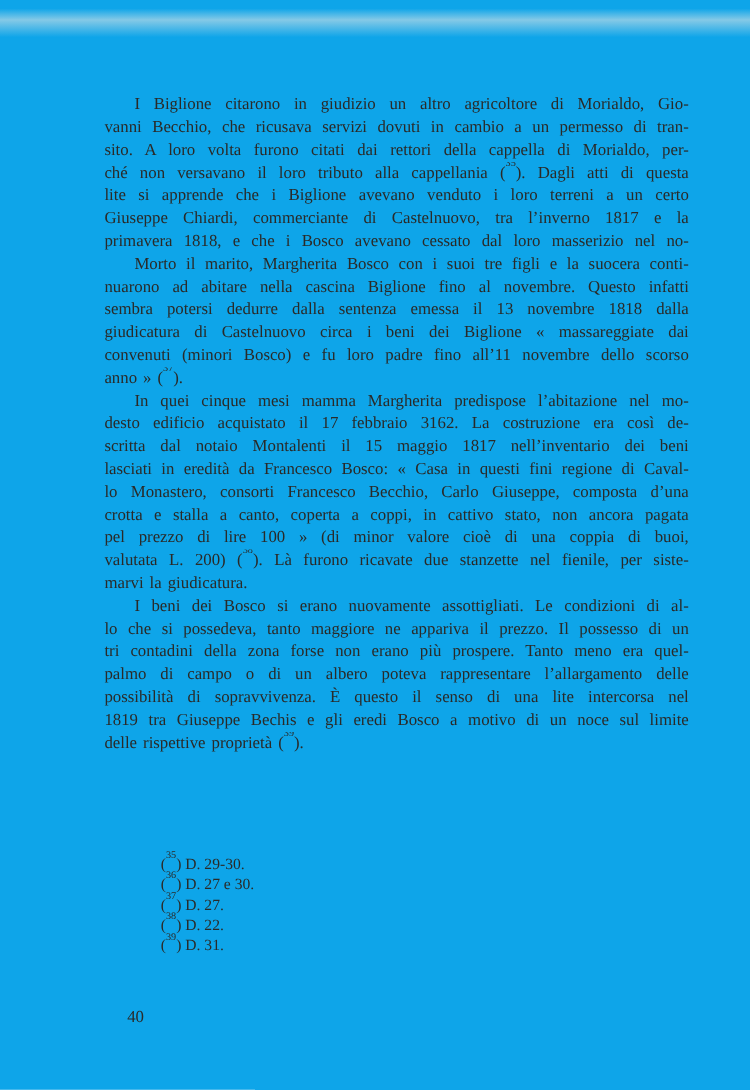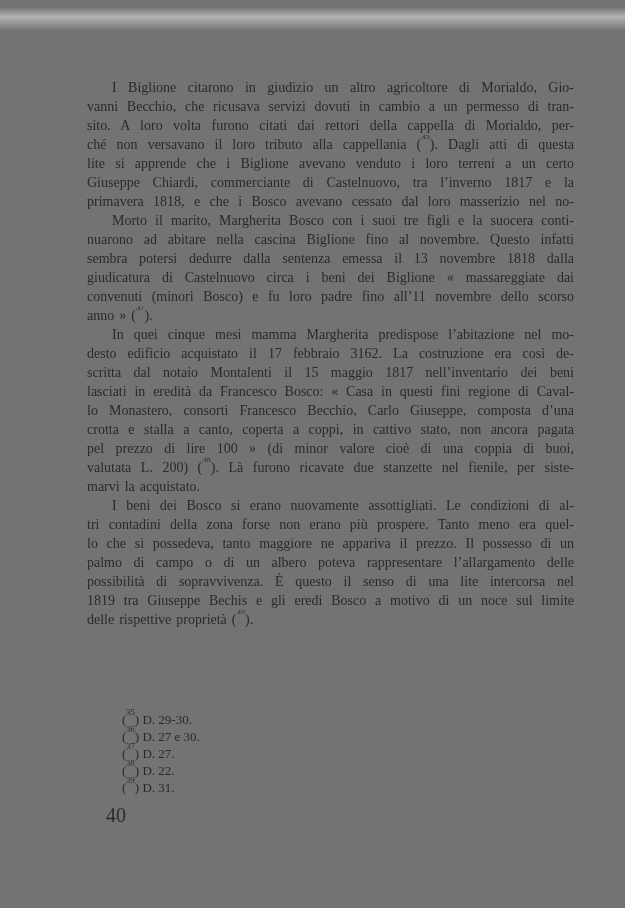--- a/index.html
+++ b/index.html
@@ -6,21 +6,21 @@
   body {
     width: 625px; height: 908px;
     background: #fbfbfa;
     font-family: "Liberation Serif", "DejaVu Serif", serif;
     color: #2a2a28;
     position: relative;
     overflow: hidden;
   }
   .page {
     position: absolute; inset: 0;
-    background: #737373;
+    background: #0ea5e9;
   }
   .scan-band-top {
     position: absolute; left: 0; top: 7px; width: 100%; height: 24px;
     background: linear-gradient(to bottom, rgba(233,233,230,0), rgba(231,231,228,0.55) 40%, rgba(233,233,230,0));
     pointer-events: none;
   }
   .text-block {
     position: absolute;
     left: 87px; top: 78px; width: 487px;
     font-size: 14px;
@@ -39,25 +39,25 @@
     font-size: 8.5px;
     line-height: 0;
     position: relative; top: -4px;
     letter-spacing: 0;
   }
   .footnotes {
     position: absolute;
     left: 122px; top: 711px;
     font-size: 13px;
   }
-  .fn-row { line-height: 17px; height: 17px; white-space: nowrap; }
+  .fn-row { line-height: 17px; height: 17px; white-space: nowrap; margin-left: 12px; }
   .page-number {
     position: absolute;
-    left: 106px; top: 806px;
-    font-size: 20px; line-height: 19px;
+    left: 106px; top: 839px;
+    font-size: 14px; line-height: 19px;
   }
 </style>
 </head>
 <body>
 
 <div class="page">
   <div class="scan-band-top"></div>
 
   <div class="text-block">
       <div class="line indent">I Biglione citarono in giudizio un altro agricoltore di Morialdo, Gio-</div>
@@ -74,24 +74,24 @@
       <div class="line">convenuti (minori Bosco) e fu loro padre fino all’11 novembre dello scorso</div>
       <div class="line no-just">anno » (<sup class="fnref">37</sup>).</div>
       <div class="line indent">In quei cinque mesi mamma Margherita predispose l’abitazione nel mo-</div>
       <div class="line">desto edificio acquistato il 17 febbraio 3162. La costruzione era così de-</div>
       <div class="line">scritta dal notaio Montalenti il 15 maggio 1817 nell’inventario dei beni</div>
       <div class="line">lasciati in eredità da Francesco Bosco: « Casa in questi fini regione di Caval-</div>
       <div class="line">lo Monastero, consorti Francesco Becchio, Carlo Giuseppe, composta d’una</div>
       <div class="line">crotta e stalla a canto, coperta a coppi, in cattivo stato, non ancora pagata</div>
       <div class="line">pel prezzo di lire 100 » (di minor valore cioè di una coppia di buoi,</div>
       <div class="line">valutata L. 200) (<sup class="fnref">38</sup>). Là furono ricavate due stanzette nel fienile, per siste-</div>
-      <div class="line no-just">marvi la acquistato.</div>
+      <div class="line no-just">marvi la giudicatura.</div>
       <div class="line indent">I beni dei Bosco si erano nuovamente assottigliati. Le condizioni di al-</div>
+      <div class="line">lo che si possedeva, tanto maggiore ne appariva il prezzo. Il possesso di un</div>
       <div class="line">tri contadini della zona forse non erano più prospere. Tanto meno era quel-</div>
-      <div class="line">lo che si possedeva, tanto maggiore ne appariva il prezzo. Il possesso di un</div>
       <div class="line">palmo di campo o di un albero poteva rappresentare l’allargamento delle</div>
       <div class="line">possibilità di sopravvivenza. È questo il senso di una lite intercorsa nel</div>
       <div class="line">1819 tra Giuseppe Bechis e gli eredi Bosco a motivo di un noce sul limite</div>
       <div class="line no-just">delle rispettive proprietà (<sup class="fnref">39</sup>).</div>
     </div>
 
   <div class="footnotes">
       <div class="fn-row">(<sup class="fnref">35</sup>) D. 29-30.</div>
       <div class="fn-row">(<sup class="fnref">36</sup>) D. 27 e 30.</div>
       <div class="fn-row">(<sup class="fnref">37</sup>) D. 27.</div>

